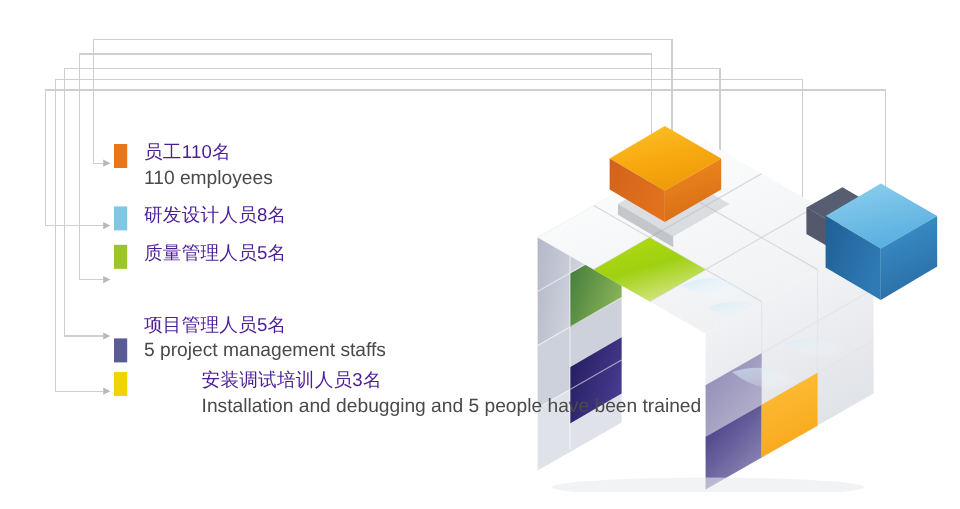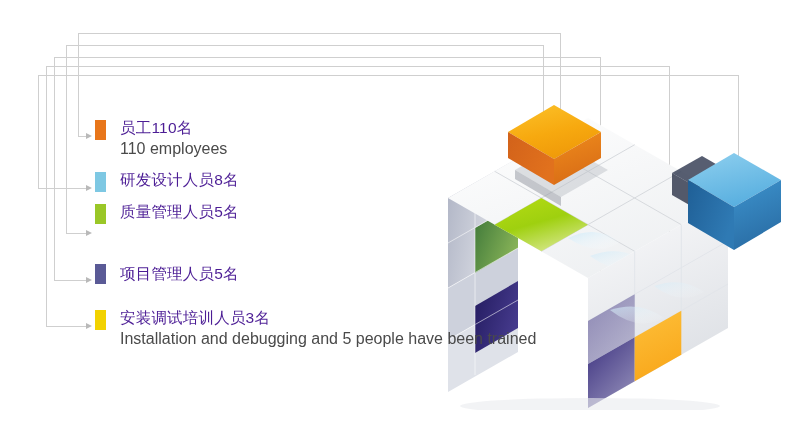--- a/index.html
+++ b/index.html
@@ -276,24 +276,25 @@
       <span class="swatch" style="background:#9ac727;"></span>
       <span class="legend-text">
         <div class="label-cn">质量管理人员5名</div>
       </span>
     </div>
 
     <div class="legend-item" style="top:144px;align-items:flex-end;">
       <span class="swatch" style="background:#5a5a96;"></span>
       <span class="legend-text">
         <div class="label-cn">项目管理人员5名</div>
-      </span>
-    </div>
-
-    <div class="legend-item" style="top:190px;">
+        <div class="label-en">5 project management staffs</div>
+      </span>
+    </div>
+
+    <div class="legend-item" style="top:190px;gap:48px;">
       <span class="swatch" style="background:#f2d200;"></span>
       <span class="legend-text">
         <div class="label-cn">安装调试培训人员3名</div>
         <div class="label-en">Installation and debugging and 5 people have been trained</div>
       </span>
     </div>
 
   </div>
 </div>
 

